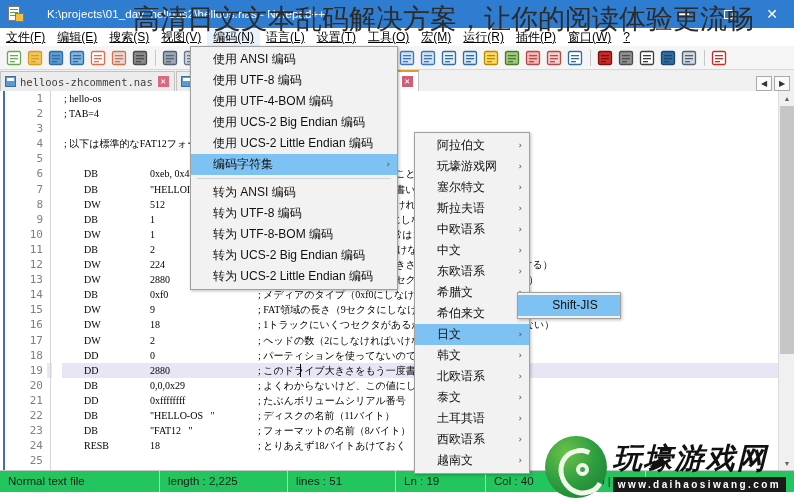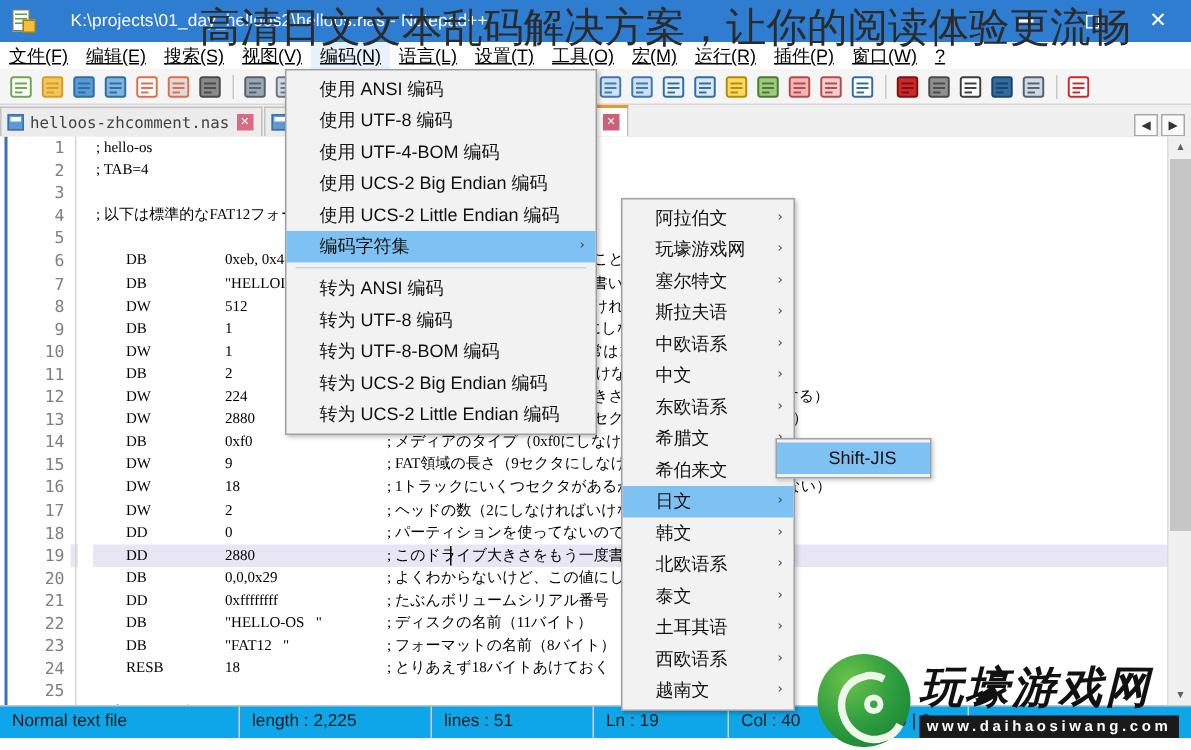--- a/index.html
+++ b/index.html
@@ -121,21 +121,21 @@
     border-left:1px solid #dcdcdc;box-sizing:border-box;
   }
   .vscroll .thumb{position:absolute;left:1px;top:0;width:14px;height:250px;background:#c6c6c6;}
   .vscroll .arw{
     position:absolute;left:1px;width:14px;height:14px;background:#f0f0f0;
     display:flex;align-items:center;justify-content:center;font-size:7px;color:#606060;
   }
 
   
   .statusbar{
-    position:absolute;left:0;top:470px;width:794px;height:22px;background:#0ea5e9;
+    position:absolute;left:0;top:470px;width:794px;height:22px;background:#22c55e;
     border-top:1px solid #c8c8c8;display:flex;align-items:center;
     font-size:11.5px;color:#1a1a1a;box-sizing:border-box;
   }
   .st{padding:0 8px;height:21px;line-height:21px;border-right:1px solid #cfcfcf;white-space:nowrap;}
   .st.s1{width:160px;box-sizing:border-box;}
   .st.s2{width:128px;box-sizing:border-box;}
   .st.s3{width:108px;box-sizing:border-box;}
   .st.s4{width:90px;box-sizing:border-box;}
   .st.s5{width:78px;box-sizing:border-box;}
   .st.s6{width:82px;box-sizing:border-box;}

